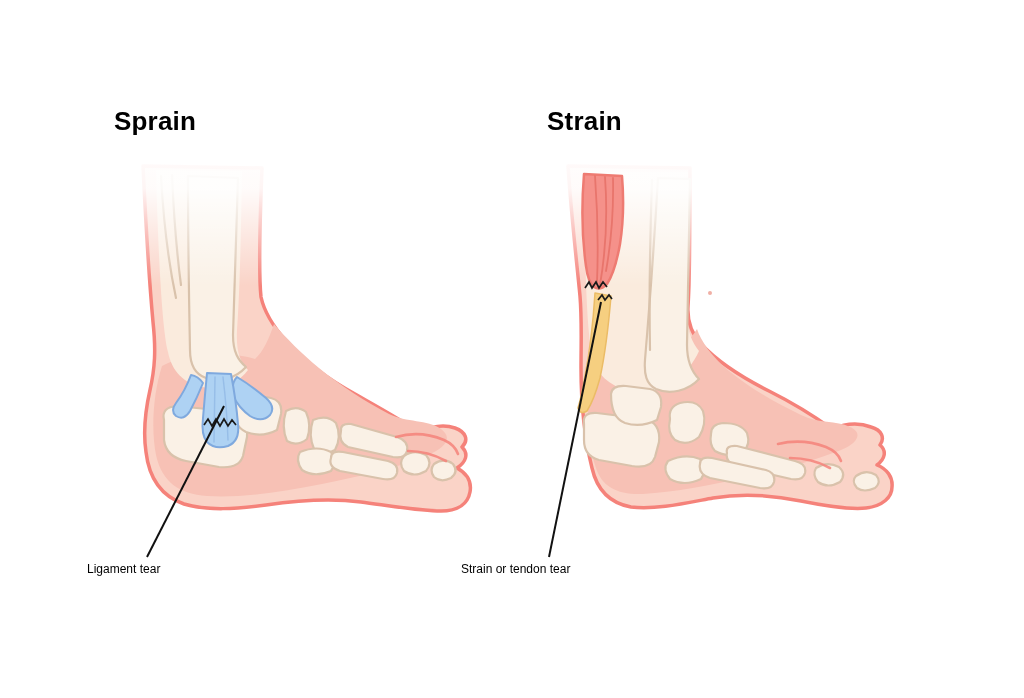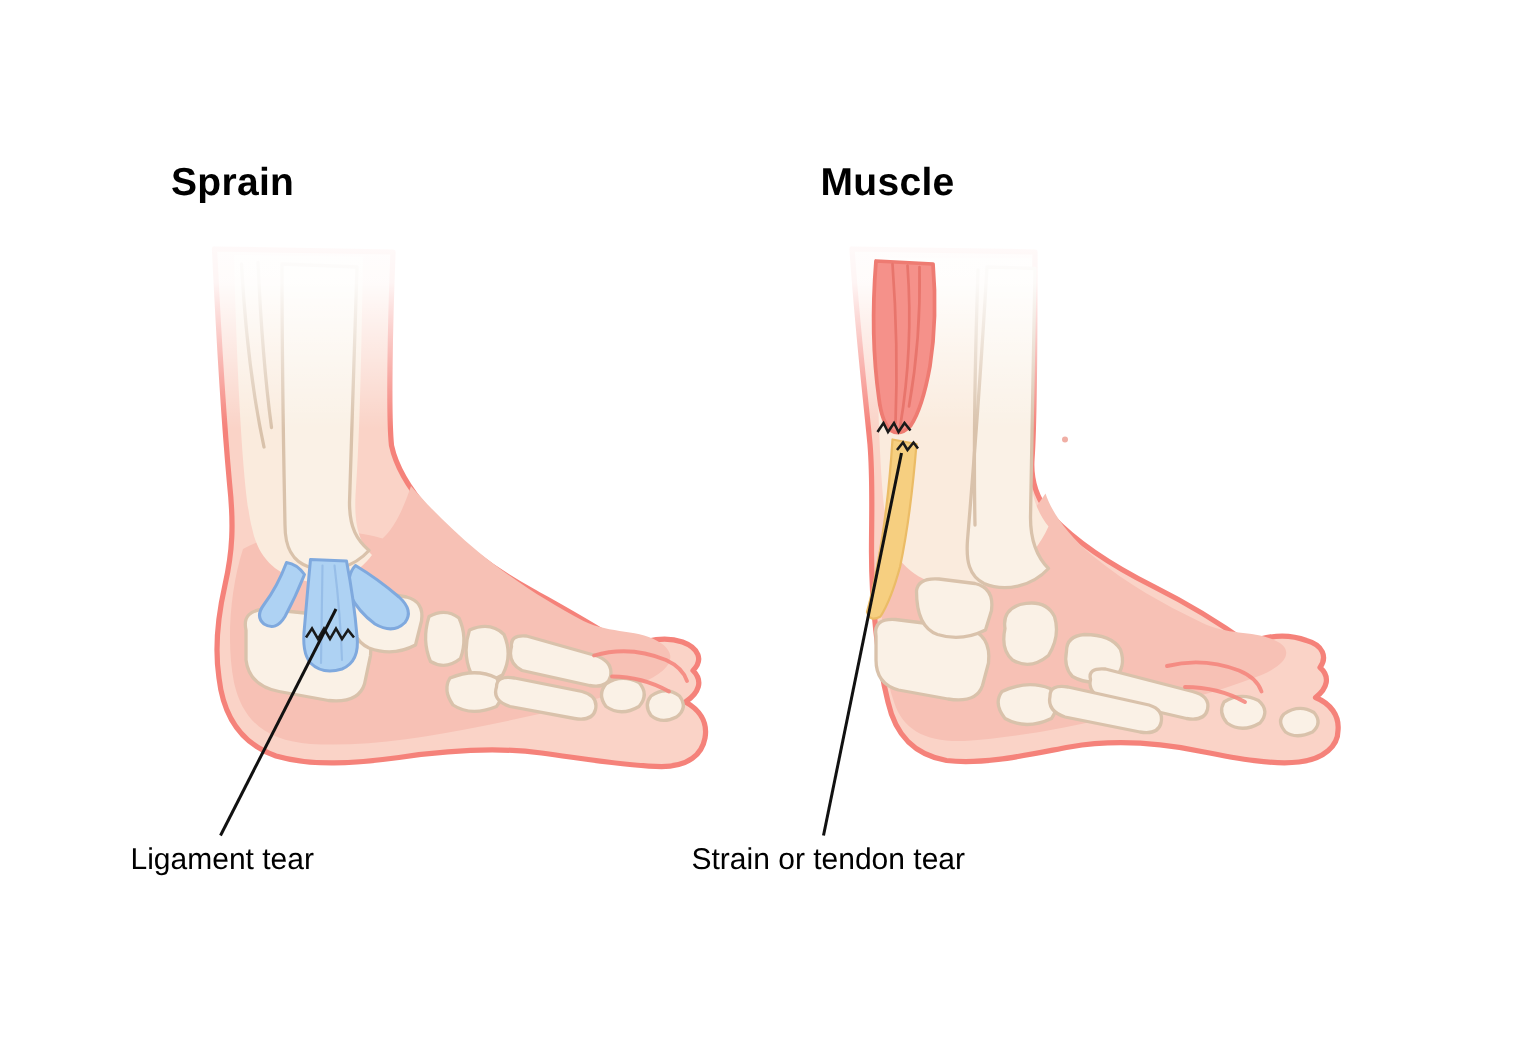--- a/index.html
+++ b/index.html
@@ -17,21 +17,21 @@
     font-size: 26px;
     font-weight: bold;
     color: var(--c-text, #000);
     letter-spacing: 0.2px;
     white-space: nowrap;
   }
   .title-sprain { left:114px; top:106px; }
   .title-strain { left:547px; top:106px; }
   .pointer-label {
     position: absolute;
-    font-size: 20px;
+    font-size: 12px;
     color: var(--c-text, #000);
     white-space: nowrap;
   }
   .label-ligament { left:87px;  top:562px; }
   .label-muscle   { left:461px; top:562px; }
   .copyright {
     position: absolute;
     left: 731px; top: 610px;
     font-size: 21px;
     color: var(--c-text, #000);
@@ -219,18 +219,18 @@
         Q 582,394 585,376
         Q 592,340 595,293 Z"></path>
       <path class="tear" d="M 585,288 L 589,282 L 592,288 L 596,282 L 599,288 L 603,282 L 607,287"></path>
       <path class="tear" d="M 598,300 L 602,295 L 605,300 L 609,295 L 612,299"></path>
       <circle class="speckle" cx="710" cy="293" r="2"></circle>
       <line class="pointer" x1="601" y1="302" x2="549" y2="557"></line>
     </g>
   </svg>
 
   <div class="panel-title title-sprain">Sprain</div>
-  <div class="panel-title title-strain">Muscle</div>
+  <div class="panel-title title-strain">Strain</div>
 
   <div class="pointer-label label-ligament">Ligament tear</div>
   <div class="pointer-label label-muscle">Strain or tendon tear</div>
 
 </div>
 
 </body></html>

